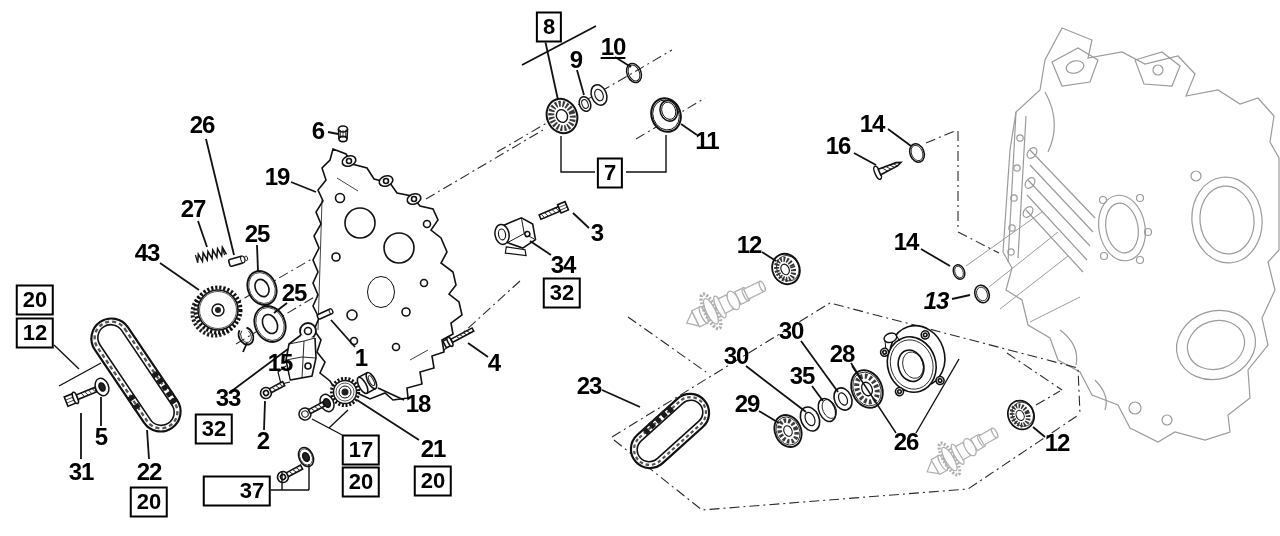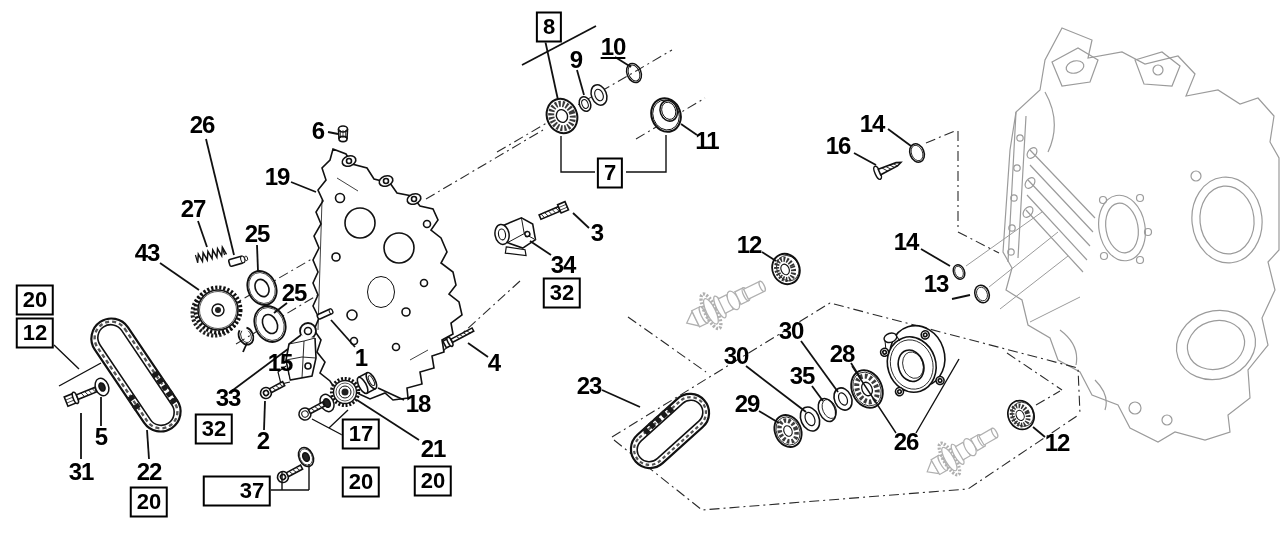--- a/index.html
+++ b/index.html
@@ -459,31 +459,31 @@
       <span class="callout boxed" style="left: 214px; top: 429px;">32</span>
       <span class="callout" style="left: 263px; top: 441px;">2</span>
       <span class="callout" style="left: 81px; top: 472px;">31</span>
       <span class="callout" style="left: 101px; top: 437px;">5</span>
       <span class="callout" style="left: 149px; top: 472px;">22</span>
       <span class="callout boxed" style="left: 149px; top: 502px;">20</span>
       <span class="callout" style="left: 361px; top: 358px;">1</span>
       <span class="callout" style="left: 418px; top: 404px;">18</span>
       <span class="callout" style="left: 433px; top: 449px;">21</span>
       <span class="callout boxed" style="left: 433px; top: 481px;">20</span>
-      <span class="callout boxed" style="left: 361px; top: 434px;">17</span>
+      <span class="callout boxed" style="left: 361px; top: 450px;">17</span>
       <span class="callout boxed" style="left: 361px; top: 482px;">20</span>
       <span class="callout boxed" style="left: 237px; top: 491px; padding-left: 35px;">37</span>
       <span class="callout" style="left: 563px; top: 265px;">34</span>
       <span class="callout boxed" style="left: 562px; top: 293px;">32</span>
       <span class="callout" style="left: 597px; top: 233px;">3</span>
       <span class="callout" style="left: 494px; top: 363px;">4</span>
       <span class="callout" style="left: 838px; top: 146px;">16</span>
       <span class="callout" style="left: 872px; top: 124px;">14</span>
       <span class="callout" style="left: 906px; top: 242px;">14</span>
-      <span class="callout" style="left: 936px; top: 284px;">13</span>
+      <span class="callout" style="left: 936px; top: 301px; font-style: italic;">13</span>
       <span class="callout" style="left: 749px; top: 245px;">12</span>
       <span class="callout" style="left: 589px; top: 386px;">23</span>
       <span class="callout" style="left: 747px; top: 404px;">29</span>
       <span class="callout" style="left: 736px; top: 356px;">30</span>
       <span class="callout" style="left: 802px; top: 376px;">35</span>
       <span class="callout" style="left: 791px; top: 331px;">30</span>
       <span class="callout" style="left: 842px; top: 354px;">28</span>
       <span class="callout" style="left: 906px; top: 442px;">26</span>
       <span class="callout" style="left: 1057px; top: 443px;">12</span>
     </div>

